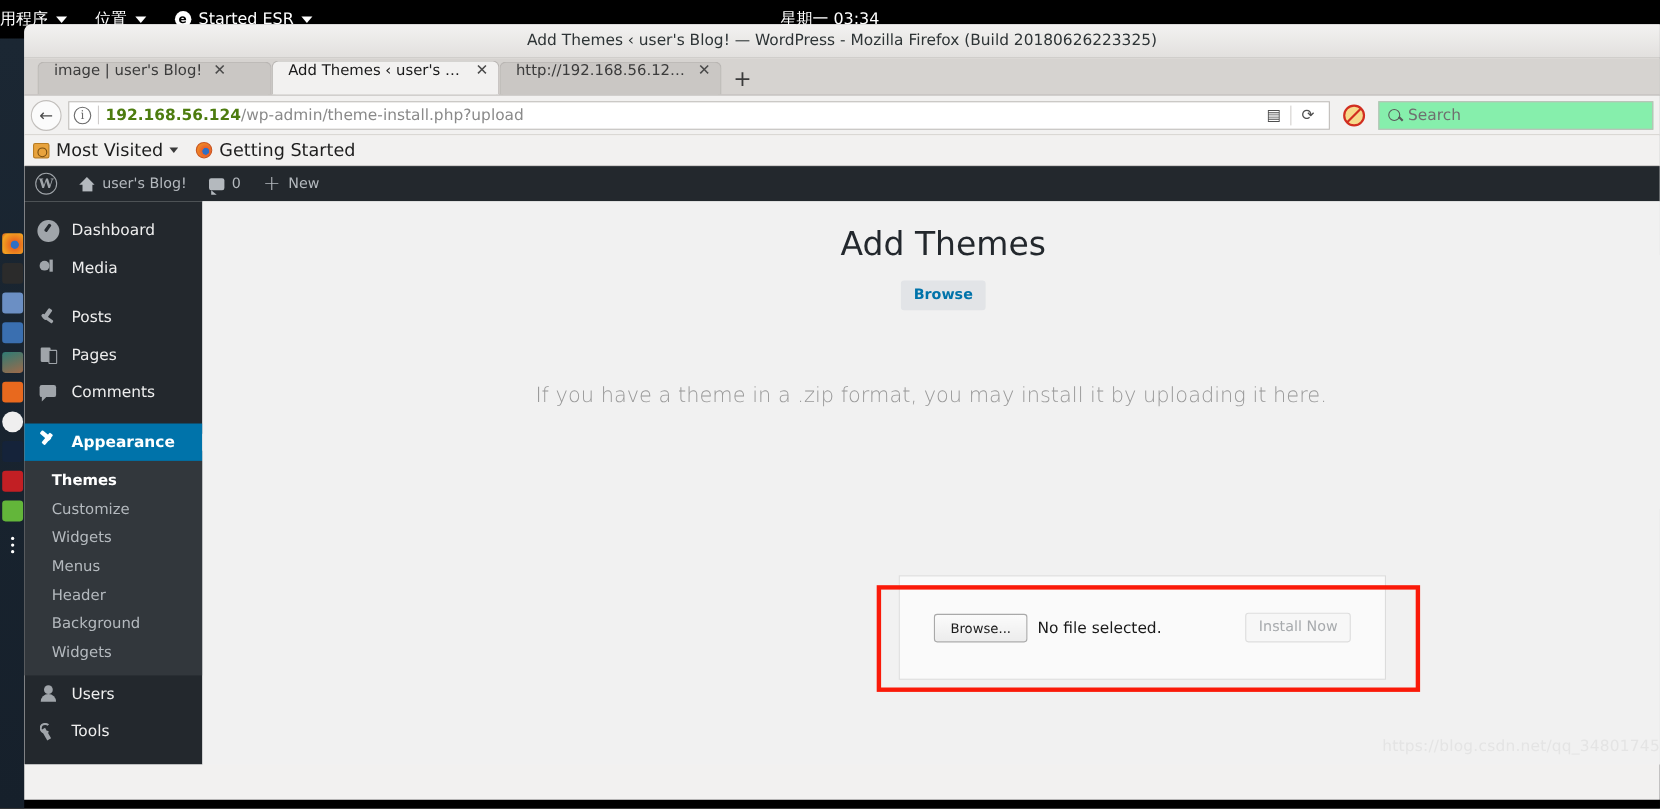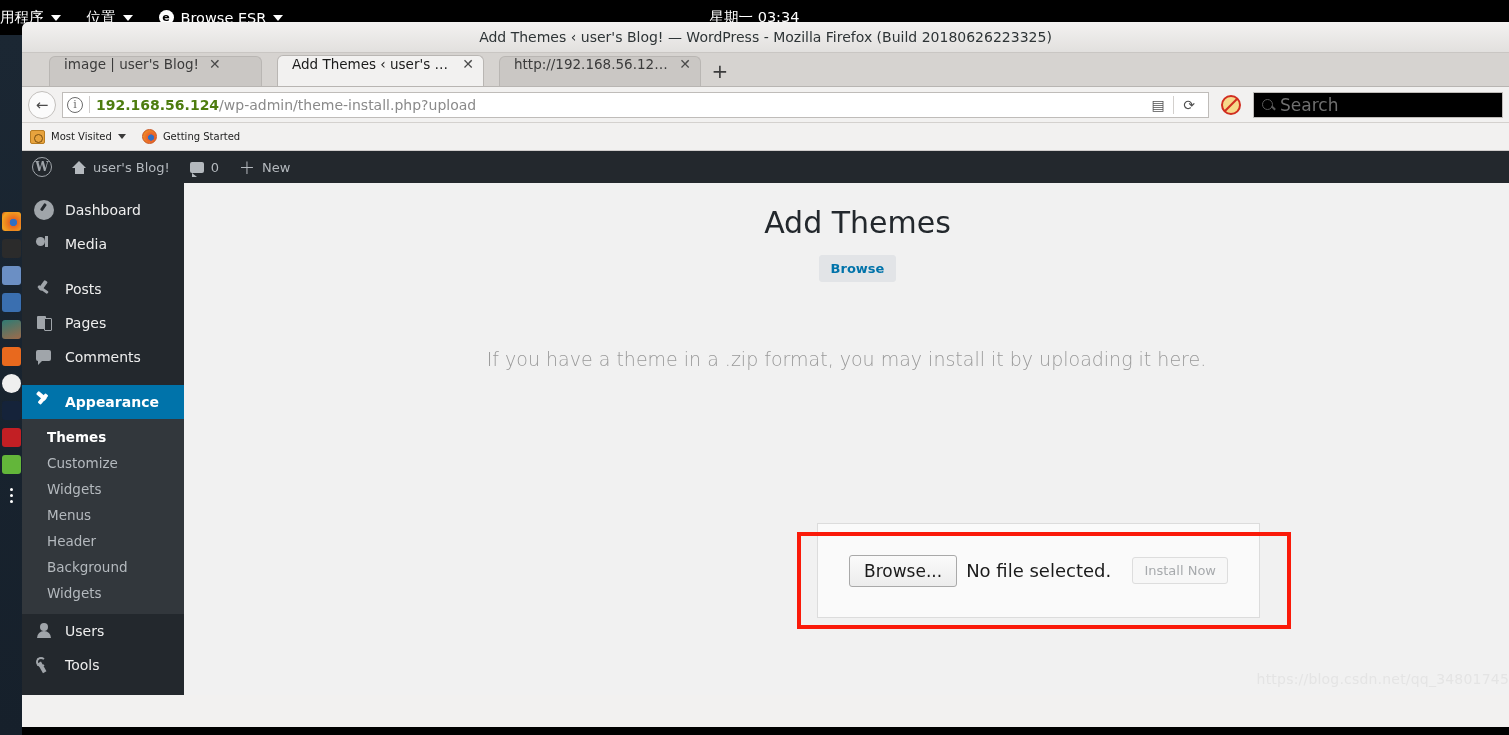--- a/index.html
+++ b/index.html
@@ -69,21 +69,21 @@
     display: flex; align-items: flex-end; padding-left: 12px;
     border-bottom: 1px solid #b8b5b2;
   }
   .ff-tab {
     height: 30px; display: flex; align-items: center;
     padding: 0 9px 15px 14px; gap: 10px;
     font-size: 13.5px; color: #3b3b3b;
     background: #cac7c4;
     border-top-left-radius: 6px; border-top-right-radius: 6px;
     border: 1px solid #b9b6b3; border-bottom: none;
-    max-width: 215px; position: relative; margin-left: 15px;
+    max-width: 215px; position: relative;
   }
   .ff-tab.active { background: #f2f1f0; color: #1a1a1a; height: 31px; }
   .ff-tab .lbl { white-space: nowrap; overflow: hidden; text-overflow: ellipsis; }
   .ff-tab .x { font-size: 14px; color: #4a4a4a; line-height: 1; flex: none; }
   .ff-newtab {
     width: 30px; height: 30px; display: flex; align-items: center; justify-content: center;
     font-size: 20px; color: #3b3b3b; margin-left: 4px;
   }
 
   
@@ -122,37 +122,37 @@
     border: 2.2px solid #d12e20; position: relative; margin: 0 6px;
     background: #f6d98a;
     display: flex; align-items: center; justify-content: center;
     font-size: 11px; color: #b5651d; flex: none;
   }
   .noscript::after {
     content: ""; position: absolute; left: -1px; right: -1px; top: 7px; height: 2.4px;
     background: #d12e20; transform: rotate(-45deg);
   }
   .searchbar {
-    width: 250px; height: 26px; background: #000000; border: 1px solid #bfbcb9;
+    width: 250px; height: 26px; background: #86efac; border: 1px solid #bfbcb9;
     display: flex; align-items: center; gap: 7px; padding: 0 8px;
-    font-size: 17px; color: #6f6f6f; flex: none;
+    font-size: 14px; color: #6f6f6f; flex: none;
   }
   .mag {
     width: 11px; height: 11px; border: 1.7px solid #5a5a5a; border-radius: 50%;
     position: relative; flex: none;
   }
   .mag::after {
     content: ""; position: absolute; width: 5px; height: 1.7px; background: #5a5a5a;
     right: -4px; bottom: 0px; transform: rotate(45deg);
   }
 
   
   .ff-bookmarks {
     height: 28px; background: #f2f1f0; display: flex; align-items: center;
-    padding: 0 8px; gap: 16px; font-size: 10px; color: #1d1d1d;
+    padding: 0 8px; gap: 16px; font-size: 16px; color: #1d1d1d;
     border-bottom: 1px solid #cfcccb;
   }
   .bm { display: flex; align-items: center; gap: 6px; }
   .bm-ico-mv {
     width: 15px; height: 14px; background: #e8a33d; border: 1px solid #b87c22; border-radius: 2px;
     position: relative;
   }
   .bm-ico-mv::after {
     content: ""; position: absolute; left: 3px; top: 3px; width: 7px; height: 7px;
     border: 1.5px solid #7a4f10; border-radius: 50%;
@@ -266,25 +266,25 @@
   }
   .upload-box {
     position: absolute; left: 633px; top: 340px; width: 443px; height: 95px;
     background: #fafafa; border: 1px solid #dcdcdc;
     display: flex; align-items: center; justify-content: center; gap: 0;
   }
   .upload-row { display: flex; align-items: center; gap: 0; width: 100%; padding: 0 31px; }
   .btn-file {
     background: linear-gradient(to bottom, #fbfbfb, #ececec);
     border: 1px solid #a9a9a9; border-radius: 3px;
-    padding: 5px 14px; font-size: 17px; color: #1a1a1a;
+    padding: 5px 14px; font-size: 12px; color: #1a1a1a;
     font-family: "DejaVu Sans", sans-serif;
     text-align: center;
   }
-  .no-file { font-size: 18px; color: #1a1a1a; margin-left: 9px; text-align: center; }
+  .no-file { font-size: 14px; color: #1a1a1a; margin-left: 9px; text-align: center; }
   .btn-install {
     margin-left: auto;
     background: #f7f7f7; border: 1px solid #dddddd; border-radius: 3px;
     padding: 5px 11px; font-size: 13px; color: #a7aaad;
     font-family: "DejaVu Sans", sans-serif;
   }
   .annot-rect {
     position: absolute; left: 613px; top: 349px; width: 494px; height: 97px;
     border: 4px solid #fa1a09; pointer-events: none;
   }
@@ -302,21 +302,21 @@
     <div class="gp-item first">
       <span>用程序</span>
       <span class="caret-down"></span>
     </div>
     <div class="gp-item">
       <span>位置</span>
       <span class="caret-down"></span>
     </div>
     <div class="gp-item">
       <span class="ff-mini">e</span>
-      <span>Browse ESR</span>
+      <span>Started ESR</span>
       <span class="caret-down"></span>
     </div>
     <div class="gp-clock">星期一 03:34</div>
   </div>
 
   <div class="dock">
     <div class="dock-ico" style="background:radial-gradient(circle at 60% 55%,#2f6fc4 0%,#2f6fc4 22%,#e8691e 26%,#f2a321 75%,#d4541c 100%);"></div>
     <div class="dock-ico" style="background:#2b2b2b;"></div>
     <div class="dock-ico" style="background:#6b8fc4;"></div>
     <div class="dock-ico" style="background:#3a6fb0;"></div>

